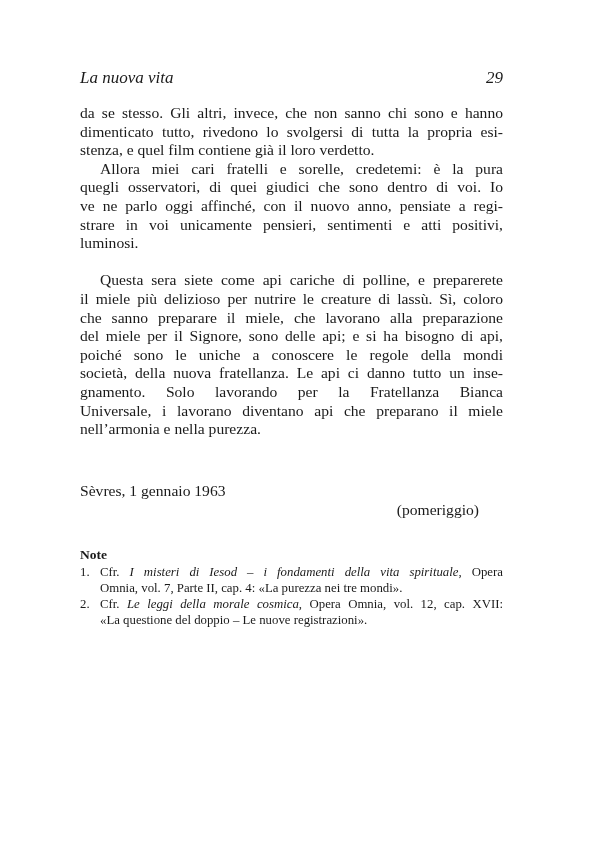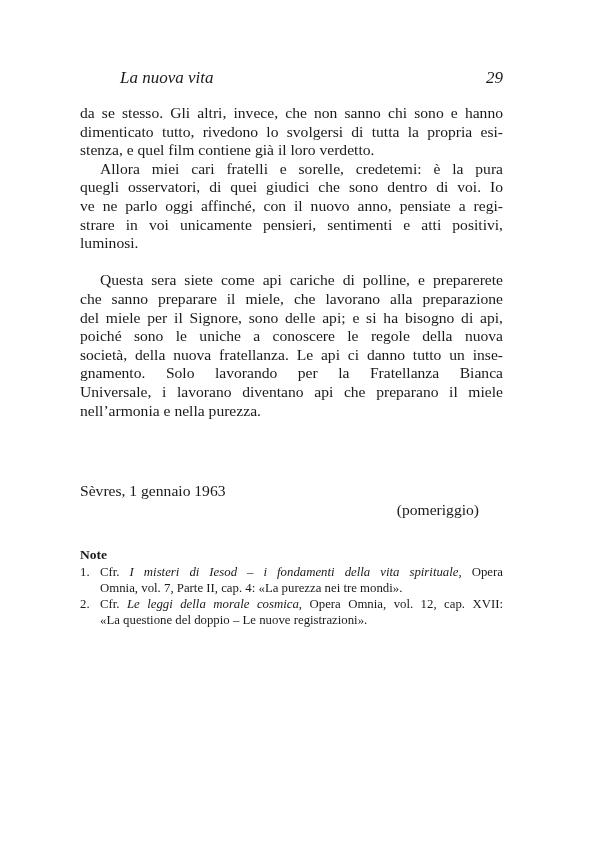--- a/index.html
+++ b/index.html
@@ -1,20 +1,20 @@
 <!DOCTYPE html>
 <html><head>
 <meta charset="utf-8">
 <style>
   html, body { margin: 0; padding: 0; background: #ffffff; }
   body { width: 600px; height: 850px; position: relative; overflow: hidden;
          font-family: "Liberation Serif", "DejaVu Serif", serif; color: #1a1a1a; }
   .header { position: absolute; left: 80px; top: 68px; width: 423px; height: 22px;
             font-style: italic; font-size: 17px; }
-  .header .title { position: absolute; left: 0; top: 0; margin-left: 40px; }
+  .header .title { position: absolute; left: 0; top: 0; }
   .header .pnum { position: absolute; right: 0; top: 0; }
   .body { position: absolute; left: 80px; top: 104px; width: 423px;
           font-size: 15.6px; line-height: 18.6px; text-align: justify; }
   .line { display: block; white-space: nowrap; text-align: justify; text-align-last: justify; height: 18.6px; }
   .line.last { text-align-last: left; }
   .line.indent { padding-left: 20px; }
   .gap { height: 18.6px; }
   .sign { position: absolute; left: 80px; top: 482px; width: 423px; font-size: 15.6px; line-height: 18.6px; }
   .sign .place { text-align: left; }
   .sign .time { text-align: right; padding-right: 24px; }
@@ -38,23 +38,24 @@
   <span class="line">da se stesso. Gli altri, invece, che non sanno chi sono e hanno</span>
   <span class="line">dimenticato tutto, rivedono lo svolgersi di tutta la propria esi-</span>
   <span class="line last">stenza, e quel film contiene già il loro verdetto.</span>
   <span class="line indent">Allora miei cari fratelli e sorelle, credetemi: è la pura</span>
   <span class="line">quegli osservatori, di quei giudici che sono dentro di voi. Io</span>
   <span class="line">ve ne parlo oggi affinché, con il nuovo anno, pensiate a regi-</span>
   <span class="line">strare in voi unicamente pensieri, sentimenti e atti positivi,</span>
   <span class="line last">luminosi.</span>
   <div class="gap"></div>
   <span class="line indent">Questa sera siete come api cariche di polline, e preparerete</span>
+  <span class="line">il miele più delizioso per nutrire le creature di lassù. Sì, coloro</span>
   <span class="line">che sanno preparare il miele, che lavorano alla preparazione</span>
   <span class="line">del miele per il Signore, sono delle api; e si ha bisogno di api,</span>
-  <span class="line">poiché sono le uniche a conoscere le regole della nuova</span>
+  <span class="line">poiché sono le uniche a conoscere le regole della mondi</span>
   <span class="line">società, della nuova fratellanza. Le api ci danno tutto un inse-</span>
   <span class="line">gnamento. Solo lavorando per la Fratellanza Bianca</span>
   <span class="line">Universale, i lavorano diventano api che preparano il miele</span>
   <span class="line last">nell’armonia e nella purezza.</span>
 </div>
 
 <div class="sign">
   <div class="place">Sèvres, 1 gennaio 1963</div>
   <div class="time">(pomeriggio)</div>
 </div>

